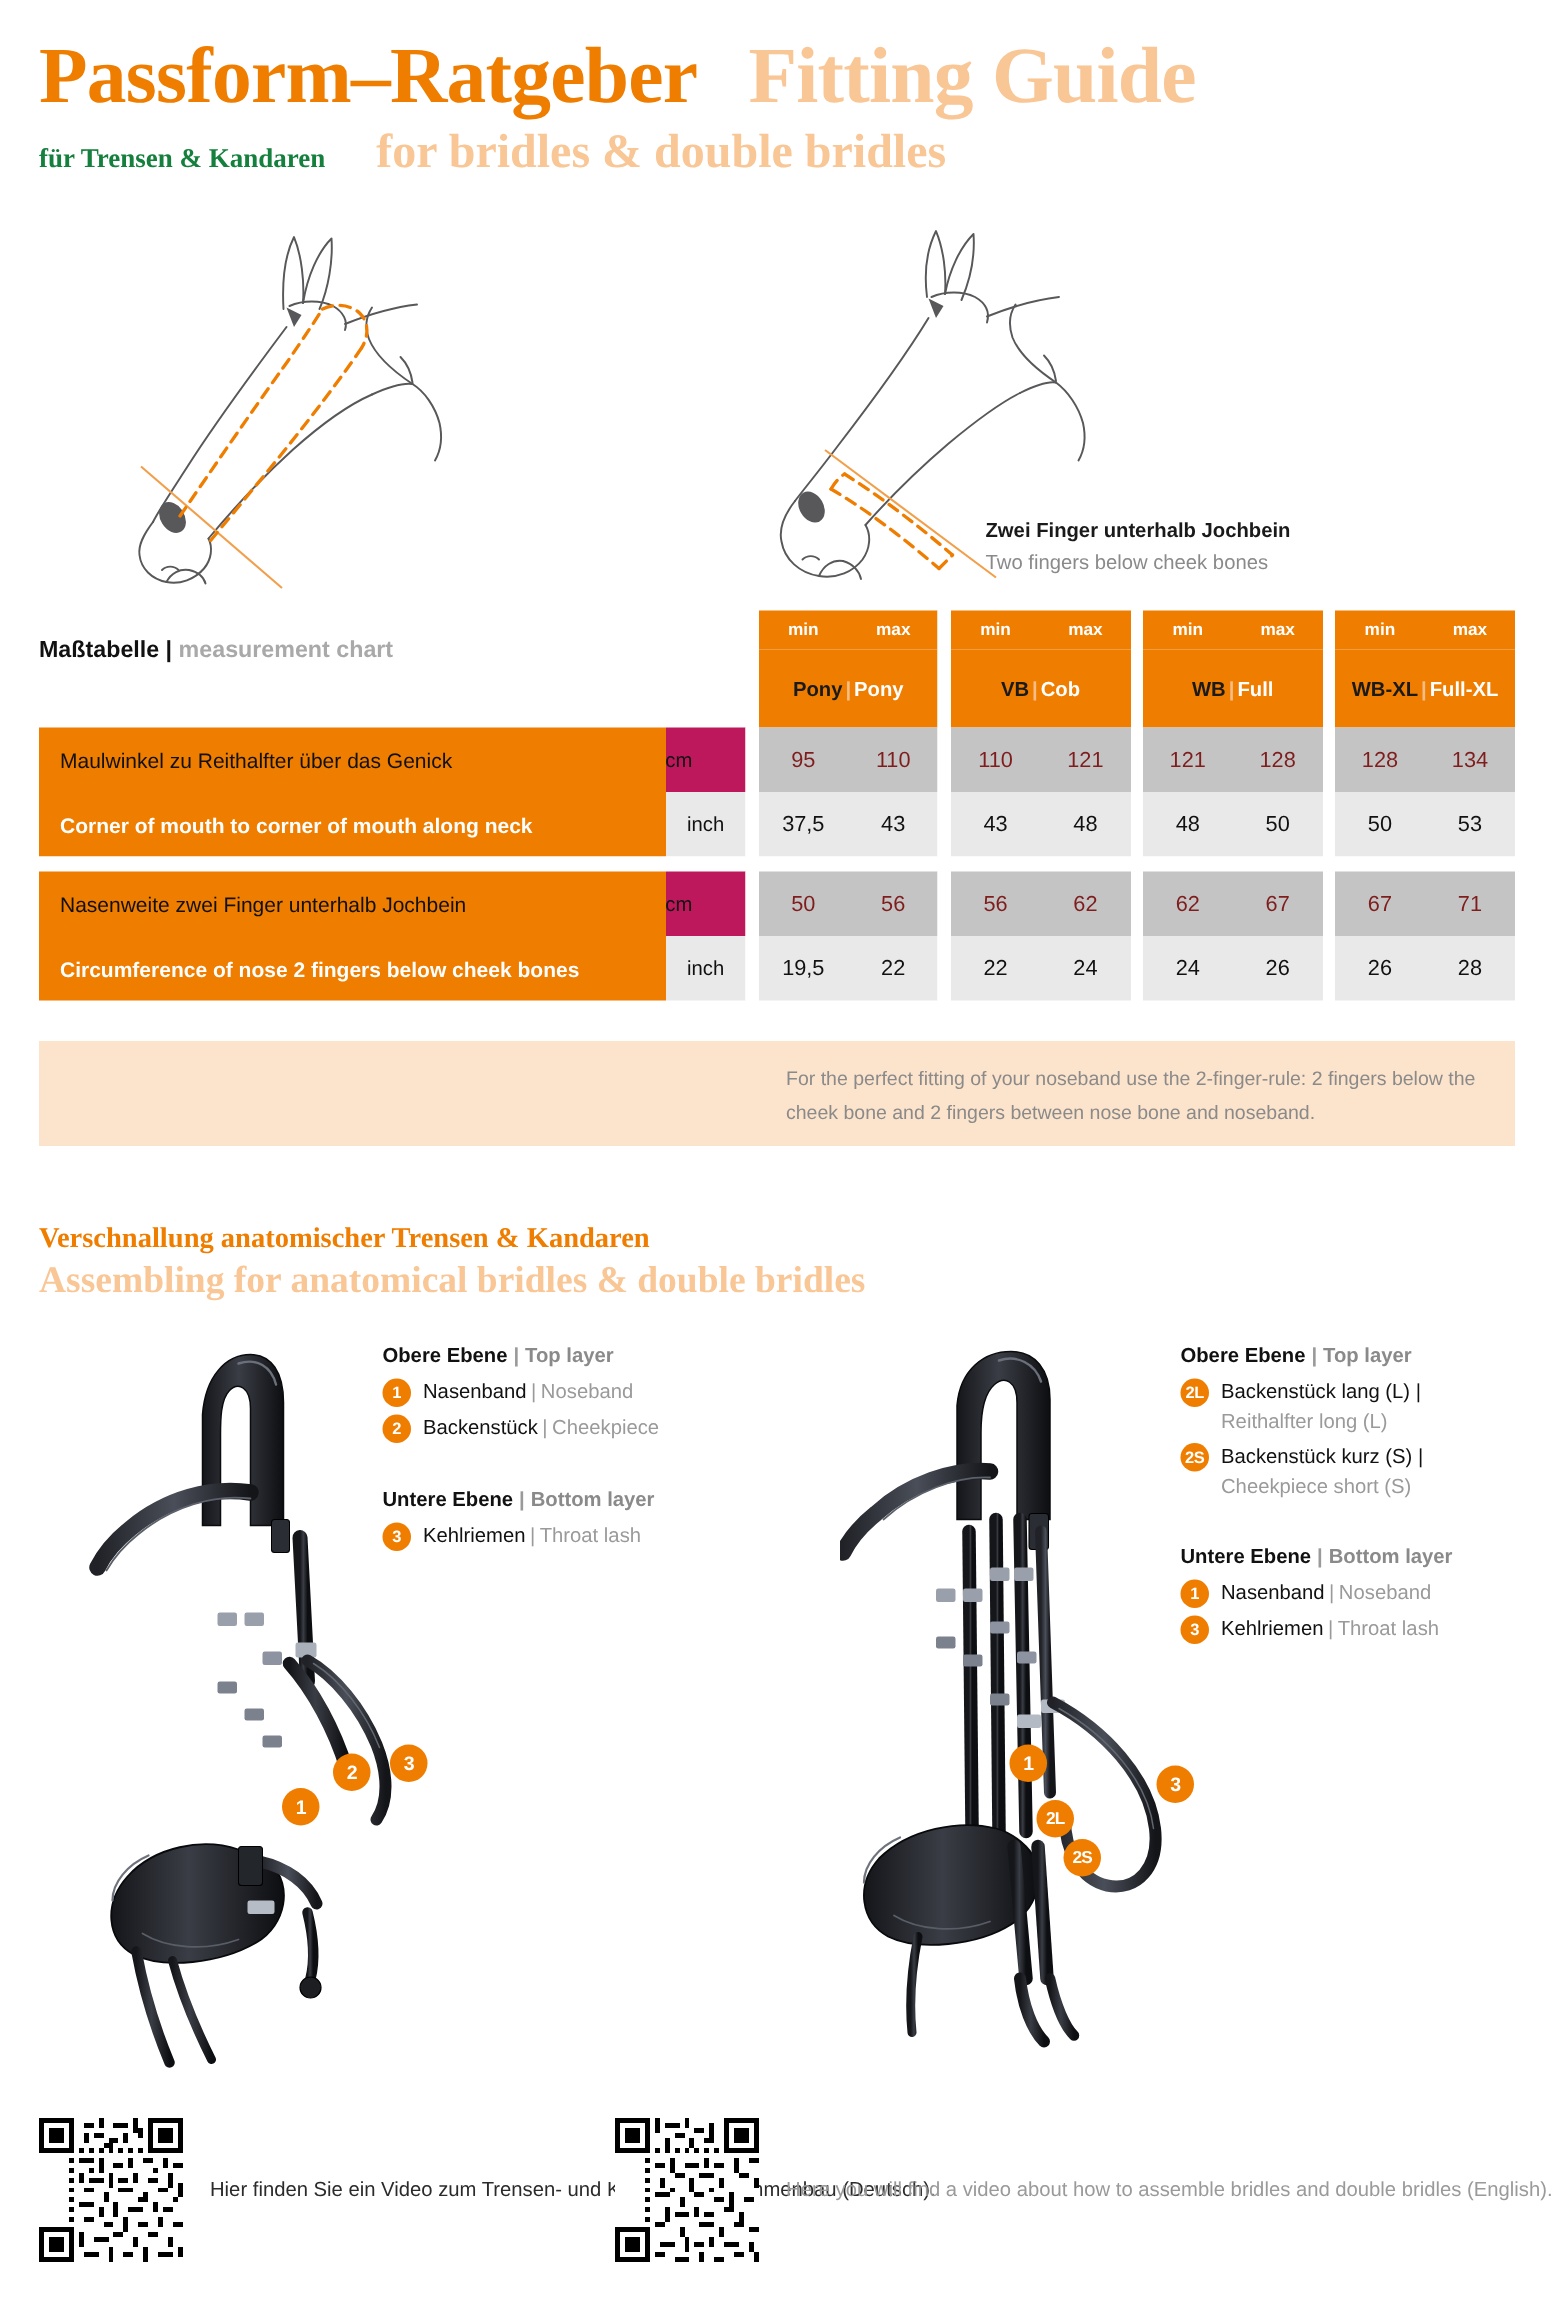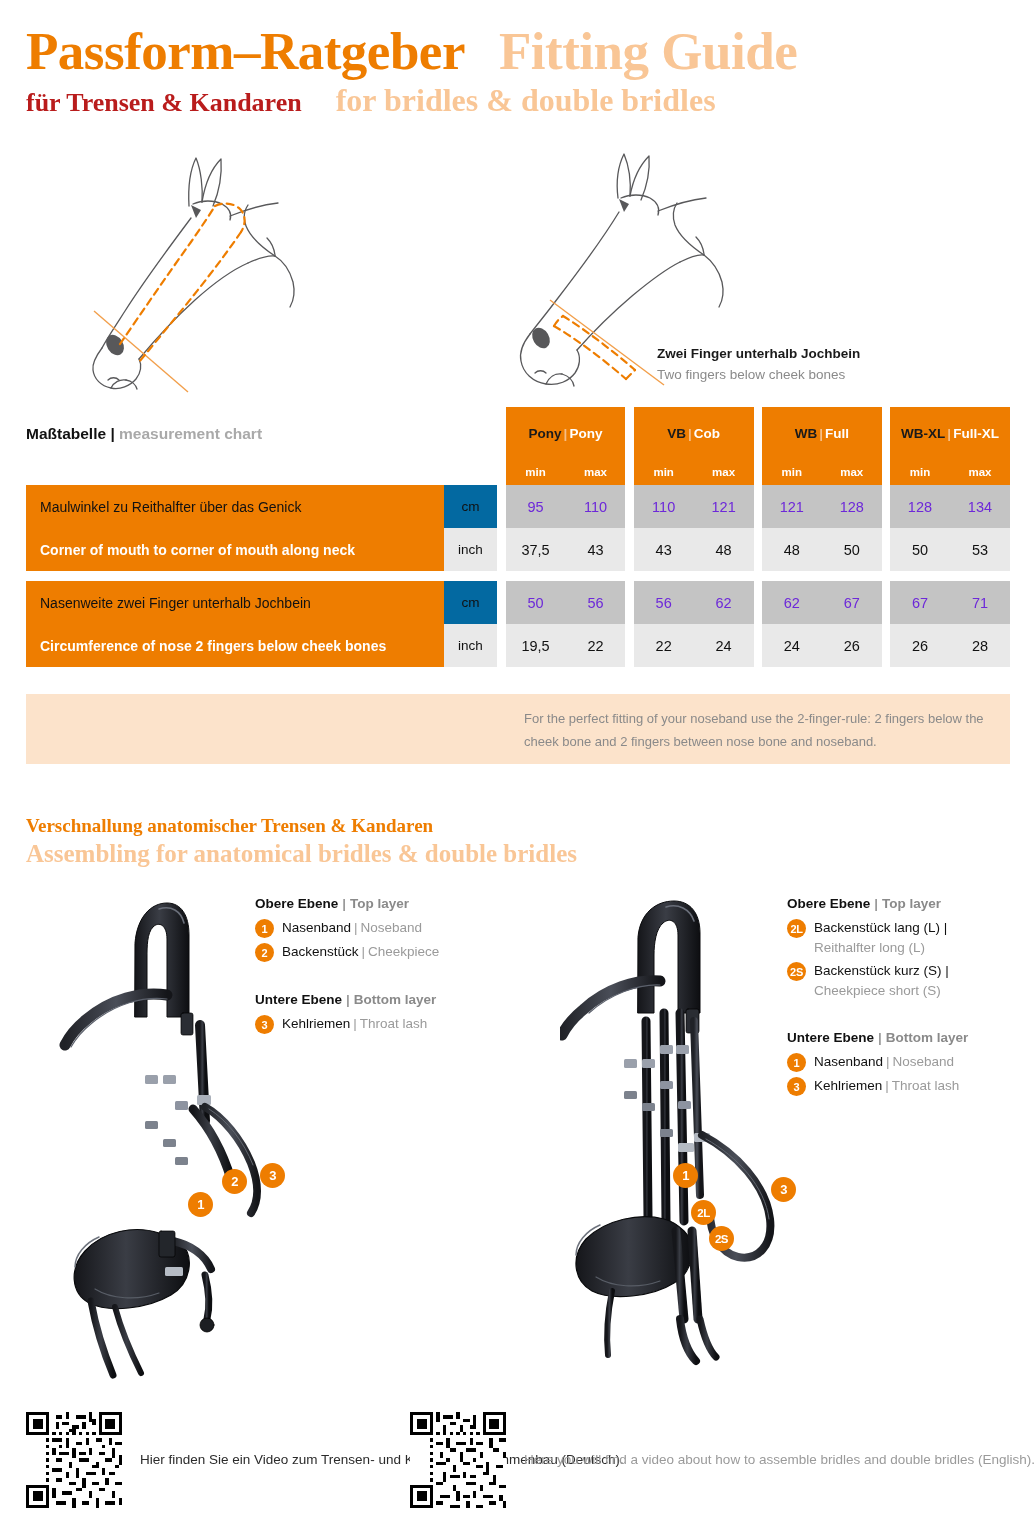--- a/index.html
+++ b/index.html
@@ -13,21 +13,21 @@
 
   
   .header { position: absolute; left: 26px; top: 24px; width: 990px; }
   .title-row { display: flex; align-items: baseline; gap: 34px; }
   .title-de { font-family: "Liberation Serif", serif; font-weight: bold;
               font-size: 53px; color: #EE7D00; letter-spacing: -0.5px; line-height: 1.05; }
   .title-en { font-family: "Liberation Serif", serif; font-weight: bold;
               font-size: 53px; color: #F9C696; letter-spacing: -0.5px; line-height: 1.05; }
   .sub-row { display: flex; align-items: baseline; gap: 34px; margin-top: 2px; }
   .sub-de { font-family: "Liberation Serif", serif; font-weight: bold;
-            font-size: 26px; color: #b91c1c; }
+            font-size: 18px; color: #15803d; }
   .sub-en { font-family: "Liberation Serif", serif; font-weight: bold;
             font-size: 32px; color: #F9C696; }
 
   
   .diagrams { position: absolute; left: 0; top: 148px; width: 1036px; height: 245px; }
   .diagram { position: absolute; top: 0; }
   .diagram.left { left: 62px; }
   .diagram.right { left: 492px; }
   .diag-caption { position: absolute; }
   .diag-caption.left { left: 218px; top: 196px; }
@@ -56,26 +56,26 @@
   .hdr-group .en { color: #ffffff; }
   .hdr-mm { background: #EE7D00; height: 26px; text-align: center;
             color: #ffffff; font-size: 11.5px; vertical-align: middle; }
   .hdr-spacer { height: 52px; }
   .hdr-spacer2 { height: 26px; }
 
   tr.row-cm td.lbl { background: #EE7D00; color: #111; font-size: 14px;
                      padding-left: 14px; height: 43px; vertical-align: middle; }
   tr.row-in td.lbl { background: #EE7D00; color: #ffffff; font-weight: bold;
                      font-size: 14px; padding-left: 14px; height: 43px; vertical-align: middle; }
-  td.unit-cm { background: #0369a1; text-align: center; font-size: 13.5px;
+  td.unit-cm { background: #be185d; text-align: left; font-size: 13.5px;
                color: #111; vertical-align: middle; }
   td.unit-in { background: #E9E9E9; text-align: center; font-size: 13.5px;
                color: #111; vertical-align: middle; }
   td.val-cm { background: #C4C4C4; text-align: center; font-size: 14.5px;
-              color: #6d28d9; vertical-align: middle; }
+              color: #7f1d1d; vertical-align: middle; }
   td.val-in { background: #E9E9E9; text-align: center; font-size: 14.5px;
               color: #111; vertical-align: middle; }
   tr.gaprow td { height: 10px; background: #ffffff; }
   td.gapcell { background: #ffffff !important; }
 
   
   .note { position: absolute; left: 26px; top: 694px; width: 984px; height: 70px;
           background: #FCE3CB; }
   .note-de { position: absolute; left: 16px; top: 14px; width: 470px;
              font-size: 13px; color: #2b2b2b; line-height: 1.75; }
@@ -249,54 +249,54 @@
           <col class="col-num">
           <col class="col-gap">
         <col class="col-num">
           <col class="col-num">
           <col class="col-gap">
         <col class="col-num">
           <col class="col-num">
       </colgroup>
       <thead>
         <tr>
+          <td class="hdr-spacer2 gapcell"></td>
+          <td class="hdr-spacer2 gapcell"></td>
+          <td class="gapcell"></td>
+          <th class="hdr-mm">min</th>
+          <th class="hdr-mm">max</th>
+          <td class="gapcell"></td>
+          <th class="hdr-mm">min</th>
+          <th class="hdr-mm">max</th>
+          <td class="gapcell"></td>
+          <th class="hdr-mm">min</th>
+          <th class="hdr-mm">max</th>
+          <td class="gapcell"></td>
+          <th class="hdr-mm">min</th>
+          <th class="hdr-mm">max</th>
+        </tr>
+        <tr>
           <td class="hdr-spacer gapcell"></td>
           <td class="hdr-spacer gapcell"></td>
           <td class="gapcell"></td>
           <th class="hdr-group" colspan="2">
             <span class="de">Pony</span><span class="sep">|</span><span class="en">Pony</span>
           </th>
           <td class="gapcell"></td>
           <th class="hdr-group" colspan="2">
             <span class="de">VB</span><span class="sep">|</span><span class="en">Cob</span>
           </th>
           <td class="gapcell"></td>
           <th class="hdr-group" colspan="2">
             <span class="de">WB</span><span class="sep">|</span><span class="en">Full</span>
           </th>
           <td class="gapcell"></td>
           <th class="hdr-group" colspan="2">
             <span class="de">WB-XL</span><span class="sep">|</span><span class="en">Full-XL</span>
           </th>
-        </tr>
-        <tr>
-          <td class="hdr-spacer2 gapcell"></td>
-          <td class="hdr-spacer2 gapcell"></td>
-          <td class="gapcell"></td>
-          <th class="hdr-mm">min</th>
-          <th class="hdr-mm">max</th>
-          <td class="gapcell"></td>
-          <th class="hdr-mm">min</th>
-          <th class="hdr-mm">max</th>
-          <td class="gapcell"></td>
-          <th class="hdr-mm">min</th>
-          <th class="hdr-mm">max</th>
-          <td class="gapcell"></td>
-          <th class="hdr-mm">min</th>
-          <th class="hdr-mm">max</th>
         </tr>
       </thead>
       <tbody>
 
         <tr class="row-cm">
           <td class="lbl">Maulwinkel zu Reithalfter über das Genick</td>
           <td class="unit-cm">cm</td>
           <td class="gapcell"></td>
           <td class="val-cm">95</td>
           <td class="val-cm">110</td>

